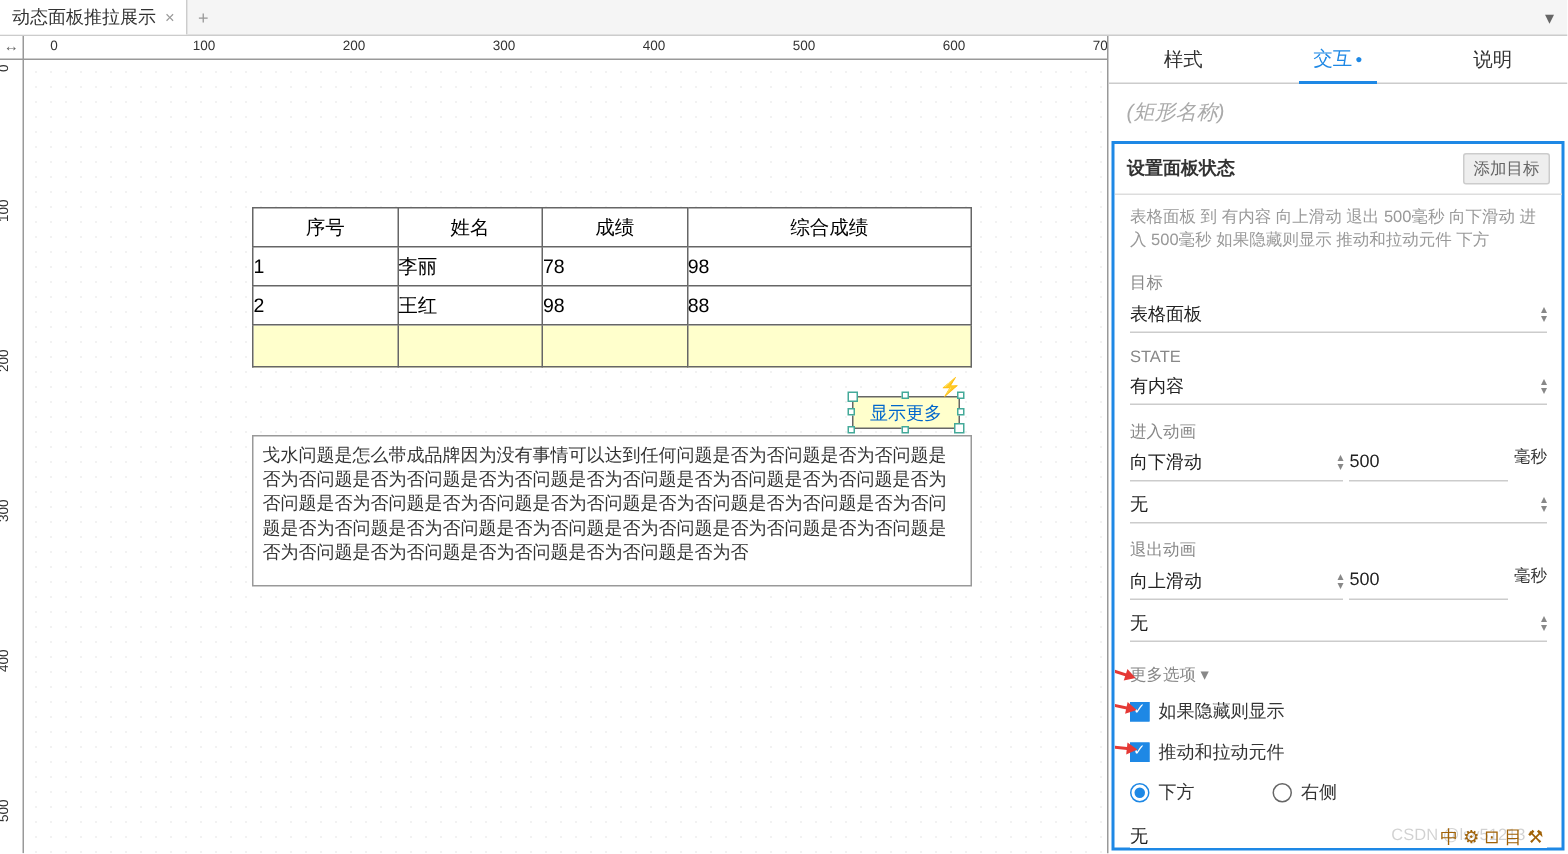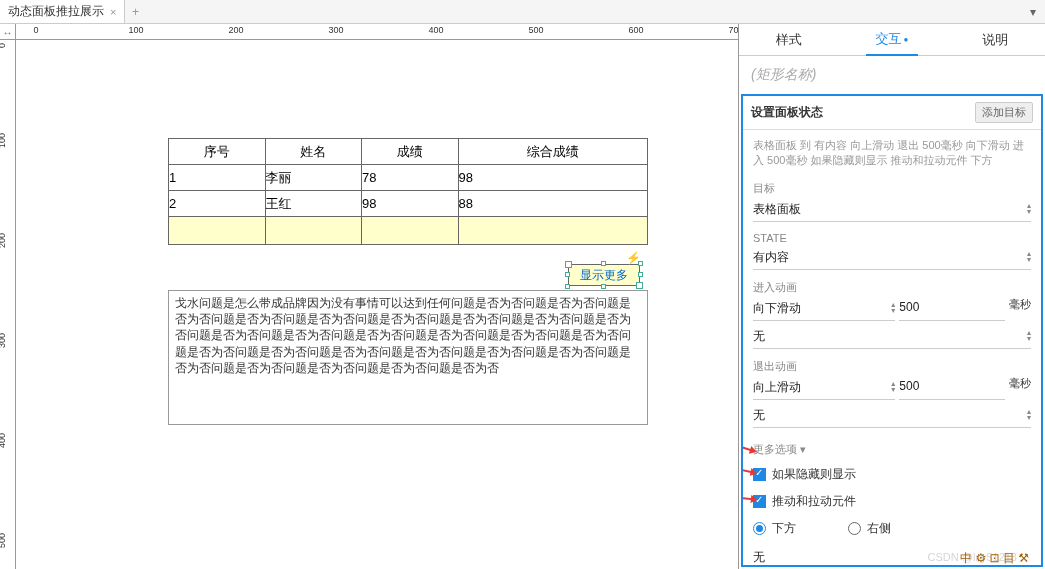--- a/index.html
+++ b/index.html
@@ -30,21 +30,21 @@
     .show-more-box { position: absolute; left: 552px; top: 224px; width: 72px; height: 22px; border: 1px solid #666; background: #ffffcc; font-size: 12px; color: #0066cc; display: flex; align-items: center; justify-content: center; }
     .sel-handles::before, .sel-handles::after { content: ''; position: absolute; width: 5px; height: 5px; border: 1px solid #4a9; background: #fff; }
     .sel-handles::before { top: -4px; left: -4px; }
     .sel-handles::after { bottom: -4px; right: -4px; }
     .sel-handle { position: absolute; width: 5px; height: 5px; border: 1px solid #4a9; background: #fff; }
     .sh-tr { top:-4px; right:-4px; } .sh-bl { bottom:-4px; left:-4px; }
     .sh-tm { top:-4px; left:calc(50% - 3px);} .sh-bm { bottom:-4px; left:calc(50% - 3px);}
     .sh-ml { top:calc(50% - 3px); left:-4px;} .sh-mr { top:calc(50% - 3px); right:-4px;}
     .bolt { position: absolute; top: -14px; right: -2px; color: #fa0; font-size: 12px; }
     
-    .para-box { position: absolute; left: 152px; top: 250px; width: 480px; height: 135px; border: 1px solid #999; background: #fff; padding: 4px 6px; font-size: 12px; color: #333; line-height: 1.35; overflow: hidden; }
+    .para-box { position: absolute; left: 152px; top: 250px; width: 480px; height: 101px; border: 1px solid #999; background: #fff; padding: 4px 6px; font-size: 12px; color: #333; line-height: 1.35; overflow: hidden; }
     
     .right-panel { width: 307px; border-left: 1px solid #999; background: #fff; display: flex; flex-direction: column; }
     .panel-tabs { display: flex; height: 32px; align-items: center; justify-content: space-around; border-bottom: 1px solid #ccc; }
     .panel-tab { font-size: 13px; color: #333; padding: 6px 10px; cursor: pointer; }
     .panel-tab.active { color: #1e88e5; border-bottom: 2px solid #1e88e5; }
     .dot { color: #1e88e5; font-size: 8px; vertical-align: middle; margin-left: 2px; }
     
     .shape-name { padding: 10px 12px; color: #aaa; font-size: 14px; font-style: italic; }
     
     .panel-body { flex: 1; border: 2px solid #1e88e5; margin: 0 2px 2px 2px; padding: 0; overflow-y: auto; position: relative; }

